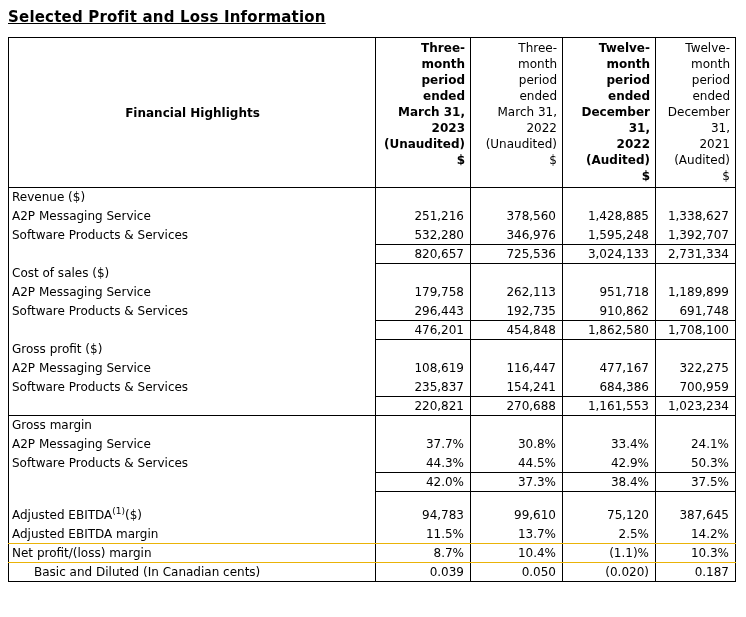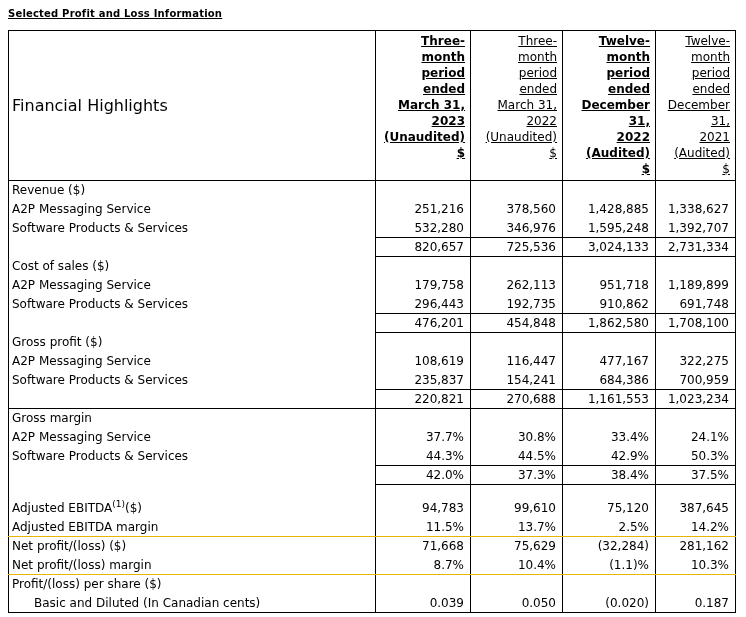--- a/index.html
+++ b/index.html
@@ -7,21 +7,21 @@
     margin: 0; padding: 0;
     background: #ffffff;
     width: 746px;
   }
   body {
     padding: 8px;
     font-family: "DejaVu Sans", "Liberation Sans", sans-serif;
     color: #000000;
   }
   .page-title {
-    font-size: 10px;
+    font-size: 15px;
     font-weight: bold;
     text-decoration: underline;
     margin: 0 0 11px 0;
     letter-spacing: 0.2px;
   }
   table.pl-table {
     border-collapse: collapse;
     table-layout: fixed;
     width: 727px;
     border: 1px solid #000000;
@@ -32,35 +32,35 @@
   col.c-1 { width: 95px; }
   col.c-2 { width: 92px; }
   col.c-3 { width: 93px; }
   col.c-4 { width: 80px; }
 
   th, td { padding: 0; font-weight: normal; }
 
   th.corner {
     border-bottom: 1px solid #000000;
     vertical-align: middle;
-    text-align: left;
+    text-align: center;
     padding: 2px 2px 2px 3px;
-    font-size: 16px;
+    font-size: 12px;
+    font-weight: bold;
   }
   th.col-head {
     border-left: 1px solid #000000;
     border-bottom: 1px solid #000000;
     vertical-align: top;
     text-align: right;
     white-space: pre-line;
     padding: 2px 5px 2px 2px;
     line-height: 16px;
     height: 150px;
     font-size: 12px;
-    text-decoration: underline;
   }
   th.col-head.bold { font-weight: bold; }
 
   td.lbl {
     text-align: left;
     padding: 1px 2px 1px 3px;
     height: 19px;
     line-height: 16px;
     overflow: hidden;
     white-space: nowrap;
@@ -262,41 +262,27 @@
         <td class="num">75,120</td>
         <td class="num">387,645</td>
       </tr>
       <tr class="rule-below">
         <td class="lbl">Adjusted EBITDA margin</td>
         <td class="num">11.5%</td>
         <td class="num">13.7%</td>
         <td class="num">2.5%</td>
         <td class="num">14.2%</td>
       </tr>
-      <tr>
-        <td class="lbl">Net profit/(loss) ($)</td>
-        <td class="num">71,668</td>
-        <td class="num">75,629</td>
-        <td class="num">(32,284)</td>
-        <td class="num">281,162</td>
-      </tr>
       <tr class="rule-below">
         <td class="lbl">Net profit/(loss) margin</td>
         <td class="num">8.7%</td>
         <td class="num">10.4%</td>
         <td class="num">(1.1)%</td>
         <td class="num">10.3%</td>
       </tr>
-      <tr class="section">
-        <td class="lbl">Profit/(loss) per share ($)</td>
-        <td class="num"></td>
-        <td class="num"></td>
-        <td class="num"></td>
-        <td class="num"></td>
-      </tr>
       <tr class="indent">
         <td class="lbl">Basic and Diluted (In Canadian cents)</td>
         <td class="num">0.039</td>
         <td class="num">0.050</td>
         <td class="num">(0.020)</td>
         <td class="num">0.187</td>
       </tr>
     </tbody>
 </table>
 

